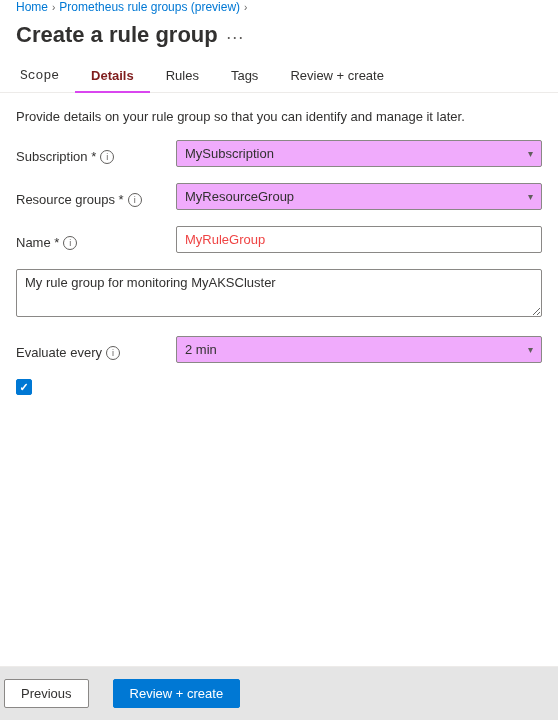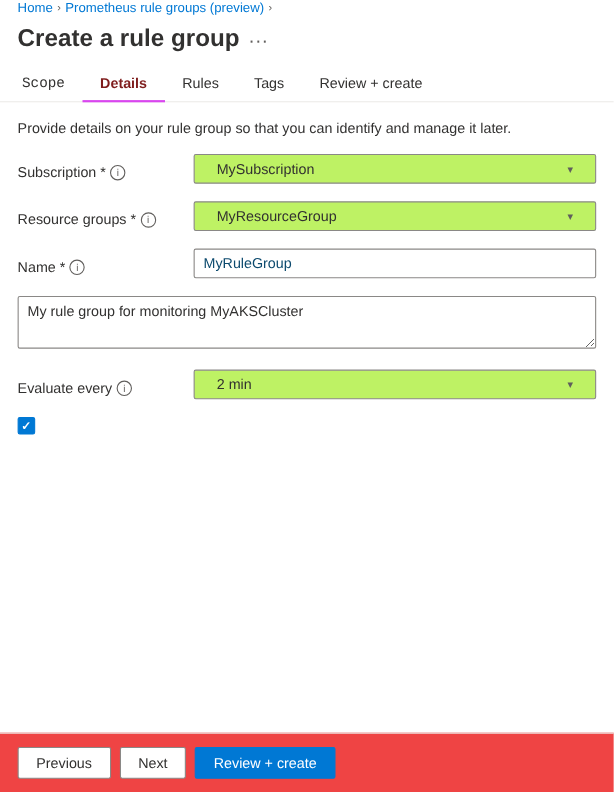--- a/index.html
+++ b/index.html
@@ -120,42 +120,42 @@
     }
     .form-control {
       flex: 1;
     }
 
     
     .dropdown {
       width: 100%;
       border: 1px solid #8a8886;
       border-radius: 2px;
-      padding: 5px 20px;
-      font-size: 13px;
-      color: #323130;
-      background: #bef264;
+      padding: 5px 8px;
+      font-size: 13px;
+      color: #323130;
+      background: #f0abfc;
       display: flex;
       align-items: center;
       justify-content: space-between;
       cursor: pointer;
     }
     .dropdown-arrow {
       color: #605e5c;
       font-size: 10px;
     }
 
     
     .text-input {
       width: 100%;
       border: 1px solid #8a8886;
       border-radius: 2px;
       padding: 5px 8px;
       font-size: 13px;
-      color: #0c4a6e;
+      color: #ef4444;
       outline: none;
     }
 
     
     .textarea-input {
       width: 100%;
       border: 1px solid #8a8886;
       border-radius: 2px;
       padding: 5px 8px;
       font-size: 13px;
@@ -189,24 +189,24 @@
       font-weight: 700;
     }
 
     
     .footer {
       position: absolute;
       bottom: 0;
       left: 0;
       right: 0;
       border-top: 1px solid #edebe9;
-      padding: 12px 16px;
-      display: flex;
-      gap: 8px;
-      background: #ef4444;
+      padding: 12px 4px;
+      display: flex;
+      gap: 24px;
+      background: #e5e5e5;
     }
 
     .btn {
       padding: 6px 16px;
       font-size: 13px;
       border-radius: 2px;
       cursor: pointer;
       font-family: inherit;
     }
     .btn-secondary {
@@ -310,15 +310,14 @@
           <span class="checkbox-check">✓</span>
         </div>
       </div>
     </div>
   </div>
 
 </div>
 
 <div class="footer">
   <button class="btn btn-secondary">Previous</button>
-  <button class="btn btn-secondary">Next</button>
   <button class="btn btn-primary">Review + create</button>
 </div>
 
 </body></html>

